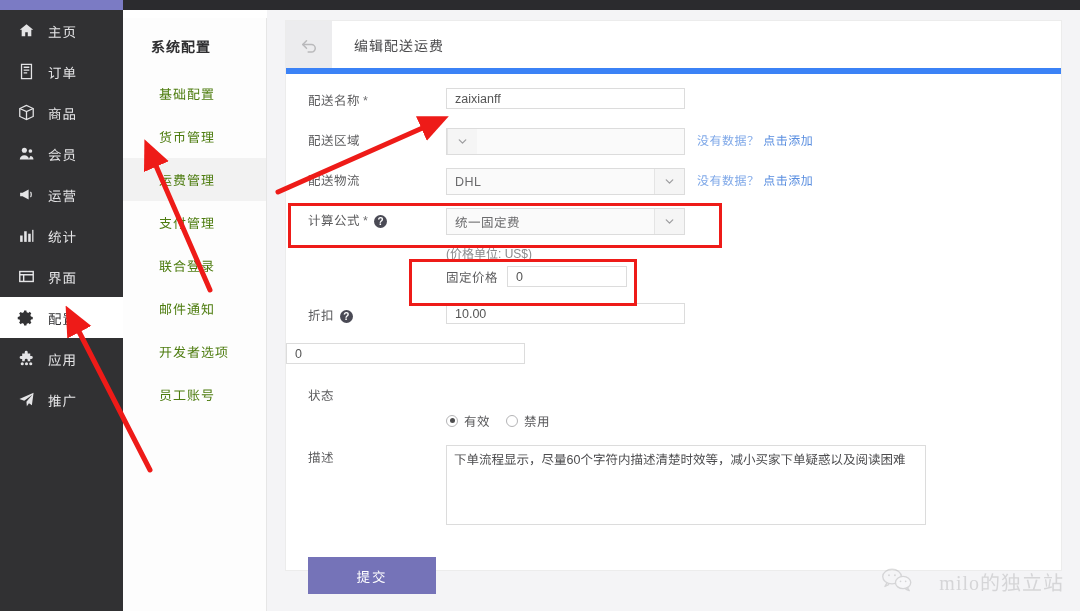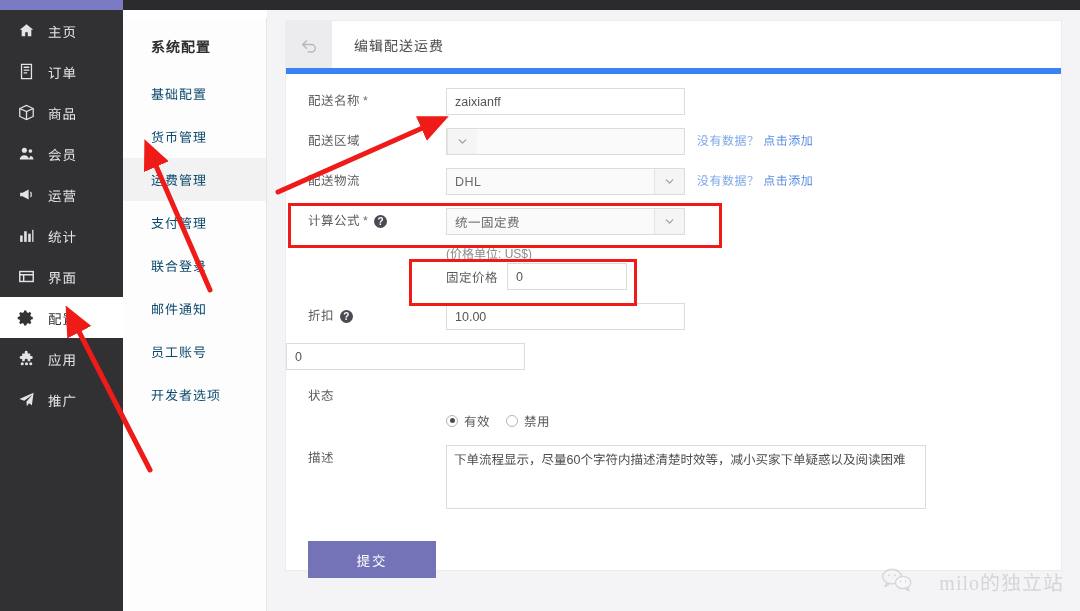--- a/index.html
+++ b/index.html
@@ -51,22 +51,22 @@
     position:absolute;left:123px;top:18px;width:144px;height:601px;
     background:#fdfdfd;
     border-right:1px solid #e6e6e6;
     box-sizing:border-box;
   }
   .submenu-title{
     padding:18px 0 16px 28px;
     font-size:14px;font-weight:bold;color:#2f2f31;letter-spacing:1px;
   }
   .submenu-item{
-    padding:12px 0 12px 28px;
-    font-size:13px;color:#0c4a6e;letter-spacing:1px;
+    padding:12px 0 12px 36px;
+    font-size:13px;color:#4d7c0f;letter-spacing:1px;
     cursor:pointer;white-space:nowrap;
   }
   .submenu-item.active{background:#f2f2f2;}
 
   
   .content{
     position:absolute;left:267px;top:10px;right:0;bottom:0;
     background:#f4f4f6;
     overflow:hidden;
   }
@@ -102,21 +102,21 @@
   }
   .req{color:#6e6e70;margin-left:3px;}
   .help{
     display:inline-block;width:13px;height:13px;border-radius:50%;
     background:#4a4a55;color:#fff;font-size:10px;line-height:13px;text-align:center;
     margin-left:6px;font-weight:bold;
   }
   .fctl{flex:1;}
 
   .inp{
-    width:239px;height:27px;box-sizing:border-box;
+    width:239px;height:21px;box-sizing:border-box;
     border:1px solid #dcdcdc;background:#fff;
     font-family:"Liberation Sans","DejaVu Sans",sans-serif;
     font-size:12.5px;color:#555;
     padding:4px 8px;
     outline:none;
   }
   .inp.small{width:120px;}
   .sel-wrap{
     position:relative;width:239px;height:27px;
     border:1px solid #dcdcdc;background:#fafafa;box-sizing:border-box;
@@ -160,21 +160,21 @@
     width:12px;height:12px;border-radius:50%;border:1px solid #b4b4b6;
     background:#fff;margin-right:6px;position:relative;box-sizing:border-box;
   }
   .rdot.on:after{
     content:"";position:absolute;left:2.5px;top:2.5px;
     width:5px;height:5px;border-radius:50%;background:#4d4d4f;
   }
   .radio .rlbl{font-size:12.5px;color:#5a5a5c;letter-spacing:.5px;}
 
   .ta{
-    width:480px;height:64px;box-sizing:border-box;
+    width:480px;height:80px;box-sizing:border-box;
     border:1px solid #dcdcdc;background:#fff;
     font-family:"Liberation Sans","DejaVu Sans",sans-serif;
     font-size:12.5px;color:#4c4c4e;line-height:18px;
     padding:5px 7px;resize:none;outline:none;
   }
 
   .submit-wrap{padding:18px 0 0 22px;}
   .submit{
     width:128px;height:37px;
     background:#7573b8;color:#ffffff;
@@ -307,22 +307,22 @@
 
   <aside class="submenu">
     <div class="submenu-title">系统配置</div>
     <div id="submenu-list">
         <div class="submenu-item">基础配置</div>
         <div class="submenu-item">货币管理</div>
         <div class="submenu-item active">运费管理</div>
         <div class="submenu-item">支付管理</div>
         <div class="submenu-item">联合登录</div>
         <div class="submenu-item">邮件通知</div>
+        <div class="submenu-item">开发者选项</div>
         <div class="submenu-item">员工账号</div>
-        <div class="submenu-item">开发者选项</div>
       </div>
   </aside>
 
   <main class="content">
     <section class="card">
 
       <header class="card-header">
         <div class="back-btn">
           <span>
             <svg width="20" height="20" viewBox="0 0 24 24" fill="none" stroke="#b9b9bb" stroke-width="1.8" stroke-linecap="round" stroke-linejoin="round">

